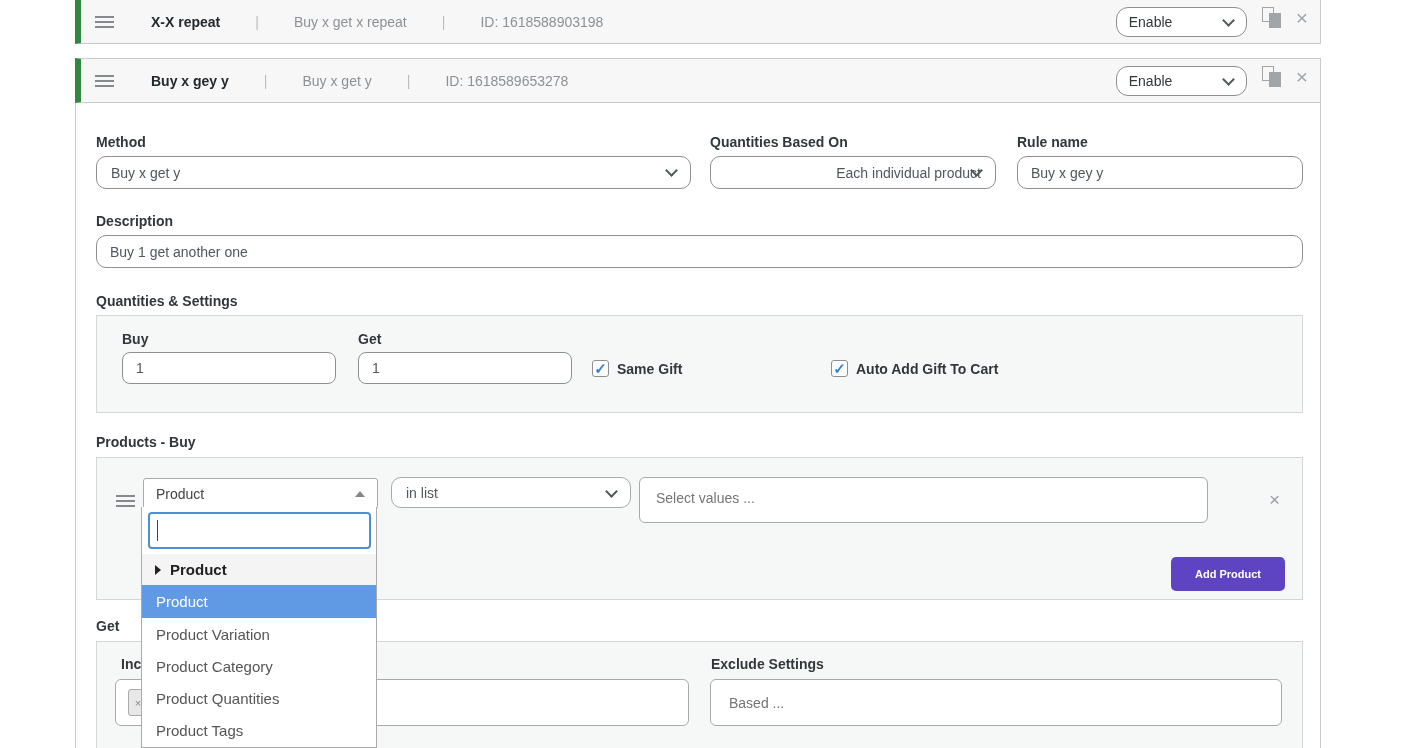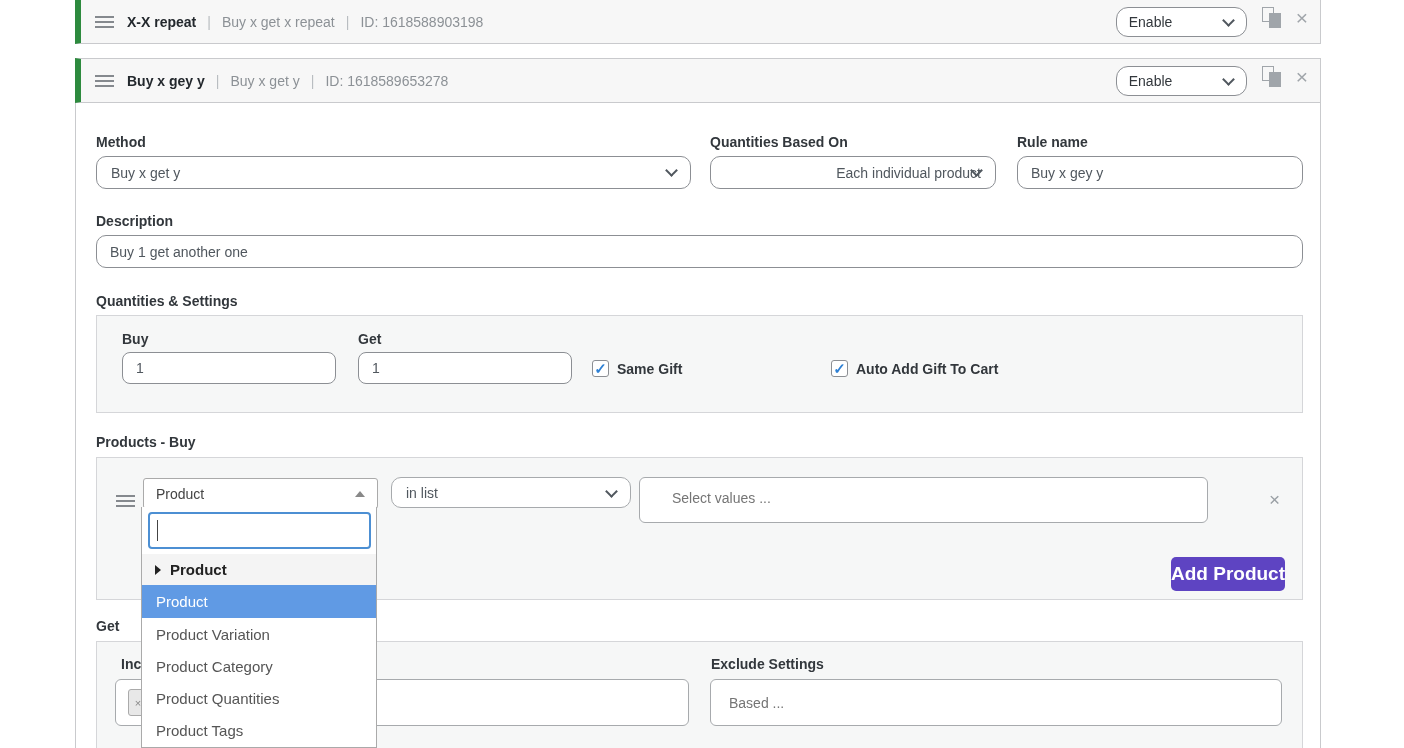--- a/index.html
+++ b/index.html
@@ -3,21 +3,21 @@
 <meta charset="utf-8">
 <style>
   * { margin:0; padding:0; box-sizing:border-box; }
   html,body { width:1404px; height:748px; background:#fff; overflow:hidden;
               font-family:"Liberation Sans", sans-serif; }
   .page { position:relative; width:1404px; height:748px; background:#fff; }
 
   
   .rule-header { position:absolute; left:75px; width:1246px; height:45px;
     background:#f7f7f7; border:1px solid #c9cacd; border-left:6px solid #2d8a3e;
-    display:flex; align-items:center; padding:0 12px 0 14px; }
+    display:flex; align-items:center; padding:0 12px 0 14px;gap:24px; }
   .rule-header.h1 { top:-1px; }
   .rule-header.h2 { top:58px; }
   .hamburger { width:19px; display:inline-block; }
   .hamburger i { display:block; height:2px; background:#85898e; margin:3px 0; }
   .rh-title { font-size:14px; font-weight:700; color:#23282d; margin-left:13px; }
   .rh-sep { color:#b9bdc1; margin:0 11px; font-size:14px; }
   .rh-muted { font-size:14px; color:#8c9196; }
   .rh-right { margin-left:auto; display:flex; align-items:flex-start; gap:15px; }
   .enable-select { position:relative; width:131px; height:30px; background:#fff;
     border:1px solid #8c8f94; border-radius:12px; display:flex; align-items:center;
@@ -51,24 +51,24 @@
 
   
   .drag { position:absolute; width:19px; }
   .drag i { display:block; height:2px; background:#85898e; margin:3px 0; }
   .s2-head { position:absolute; background:#fff; border:1px solid #aaa; border-radius:3px;
     display:flex; align-items:center; padding:0 12px; font-size:14px; color:#444; }
   .tri-up { position:absolute; right:12px; top:12px; width:0; height:0;
     border-left:5px solid transparent; border-right:5px solid transparent;
     border-bottom:6px solid #888; }
   .values-box { position:absolute; background:#fff; border:1px solid #a7aaad; border-radius:6px;
-    padding:12px 32px; font-size:14px; color:#757575; }
+    padding:12px 16px; font-size:14px; color:#757575; }
   .row-x { position:absolute; font-size:19px; color:#9aa0a5; line-height:1; }
   .btn-primary { position:absolute; background:#5e44c2; color:#fff; border:none; border-radius:5px;
-    font-size:19px; font-weight:700; font-family:"Liberation Sans",sans-serif; }
+    font-size:11px; font-weight:700; font-family:"Liberation Sans",sans-serif; }
 
   
   .ms-box { position:absolute; background:#fff; border:1px solid #a7aaad; border-radius:6px; }
   .chip { position:absolute; left:12px; top:9px; width:20px; height:27px; background:#e8e8e8;
     border:1px solid #aaa; border-radius:3px; color:#888; font-size:11px;
     display:flex; align-items:center; justify-content:center; }
   .ph { position:absolute; font-size:14px; color:#757575; }
 
   
   .dropdown { position:absolute; left:141px; top:507px; width:236px; height:241px;

